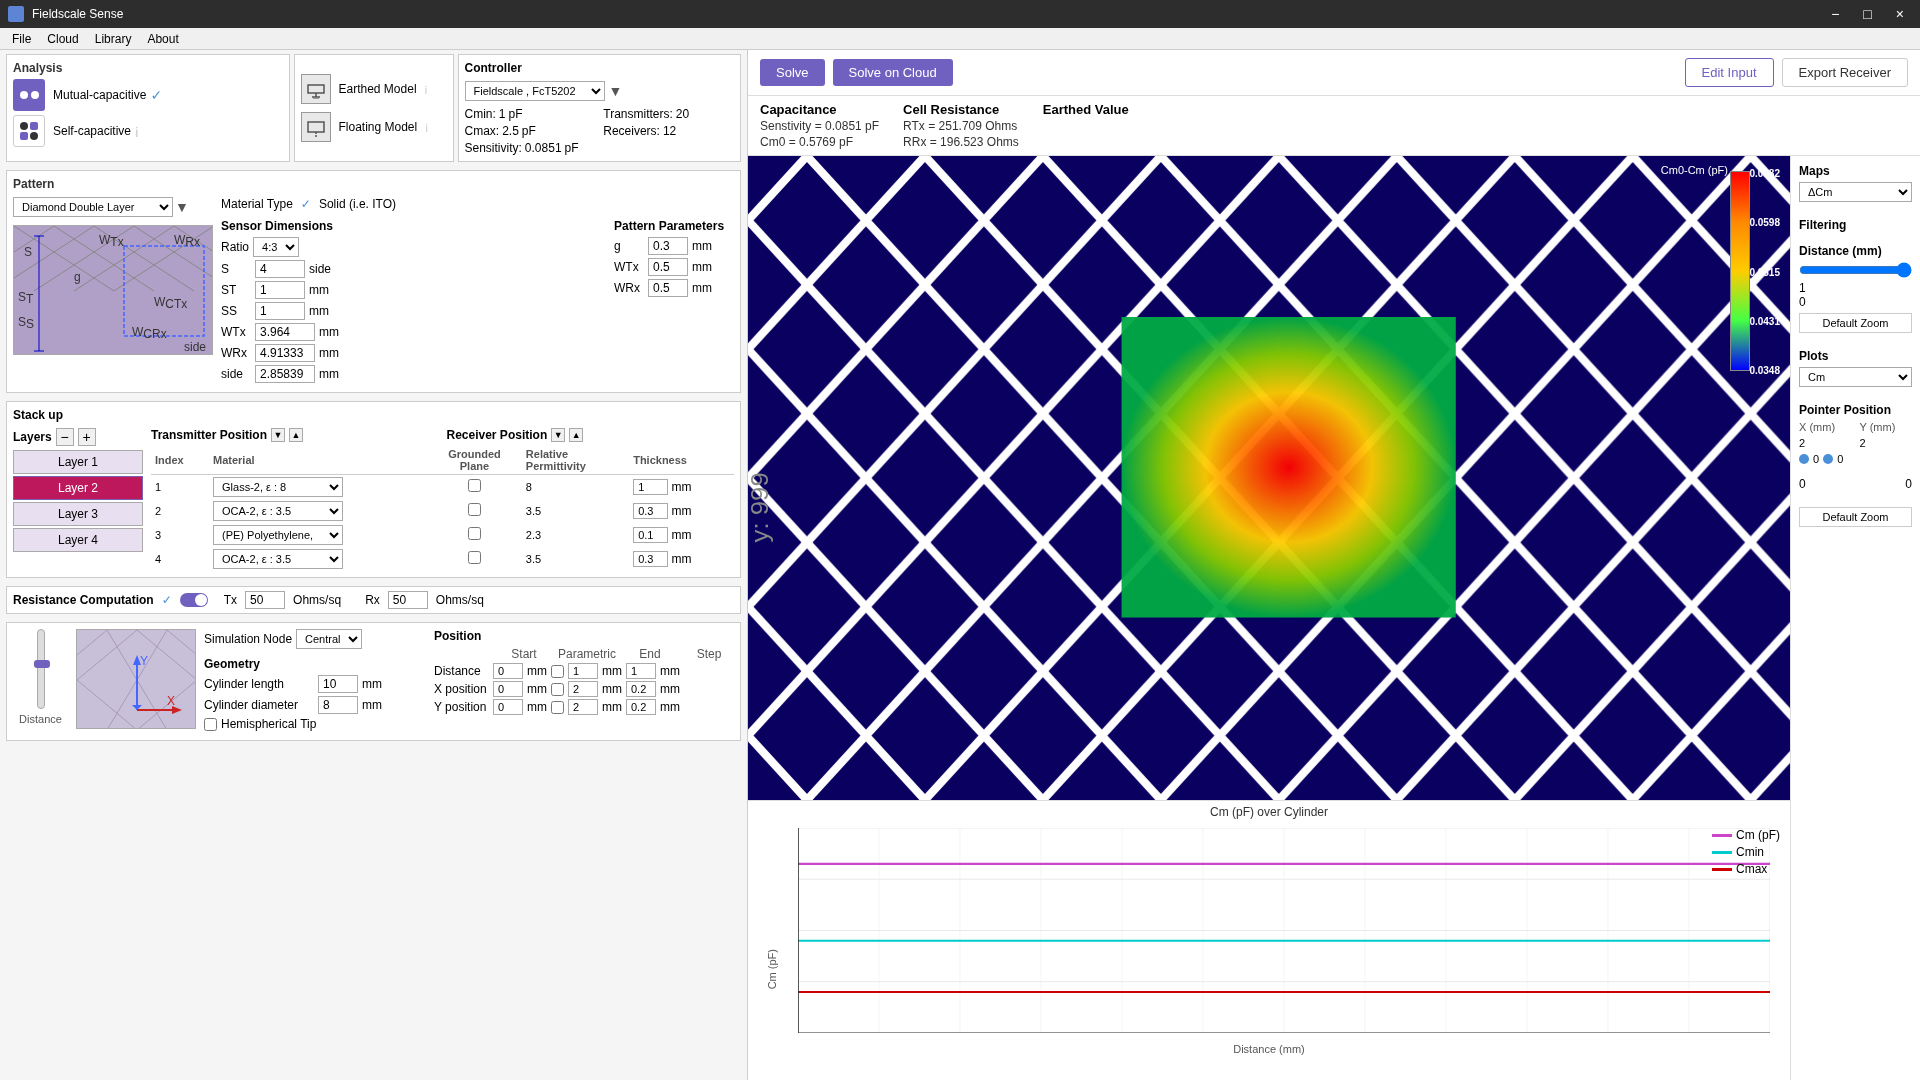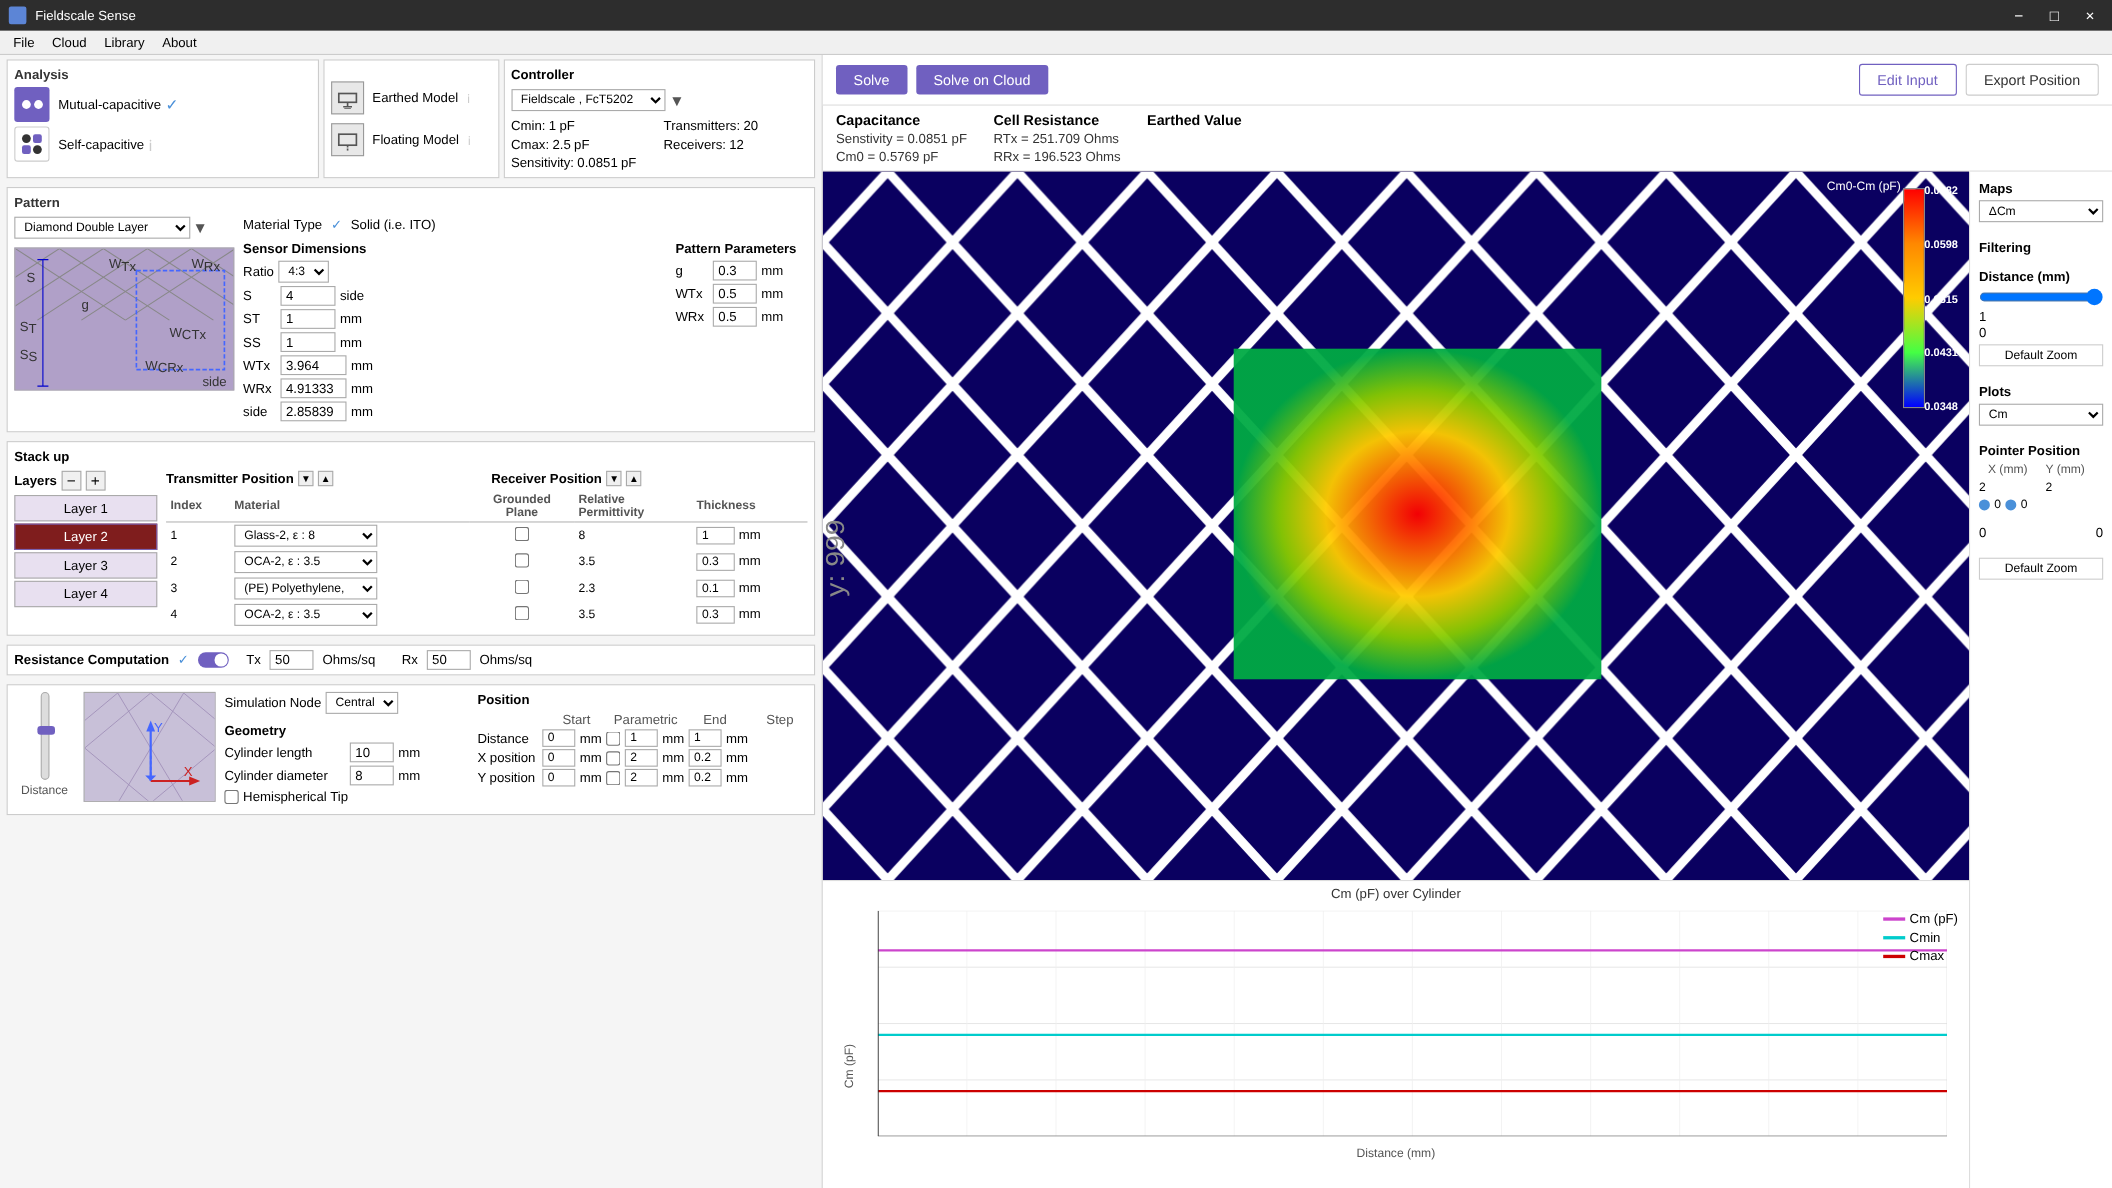--- a/index.html
+++ b/index.html
@@ -314,21 +314,21 @@
       <div style="font-weight:bold;margin-bottom:6px;">Stack up</div>
       <div style="display:flex;gap:8px;">
 
         <div style="width:130px;">
           <div style="display:flex;align-items:center;gap:4px;margin-bottom:4px;">
             <span style="font-weight:bold;">Layers</span>
             <button style="width:18px;height:18px;border:1px solid #aaa;background:#f0f0f0;cursor:pointer;display:flex;align-items:center;justify-content:center;font-size:14px;padding:0;">−</button>
             <button style="width:18px;height:18px;border:1px solid #aaa;background:#f0f0f0;cursor:pointer;display:flex;align-items:center;justify-content:center;font-size:14px;padding:0;">+</button>
           </div>
           <div style="padding:4px 8px;border:1px solid #aaa;margin-bottom:2px;text-align:center;background:#e8e0f0;font-size:12px;">Layer 1</div>
-          <div style="padding:4px 8px;border:1px solid #7a60b0;margin-bottom:2px;text-align:center;background:#7f1d1d;color:#fff;font-size:12px;">Layer 2</div>
+          <div style="padding:4px 8px;border:1px solid #7a60b0;margin-bottom:2px;text-align:center;background:#be185d;color:#fff;font-size:12px;">Layer 2</div>
           <div style="padding:4px 8px;border:1px solid #aaa;margin-bottom:2px;text-align:center;background:#e8e0f0;font-size:12px;">Layer 3</div>
           <div style="padding:4px 8px;border:1px solid #aaa;margin-bottom:2px;text-align:center;background:#e8e0f0;font-size:12px;">Layer 4</div>
         </div>
 
         <div style="flex:1;">
           <div style="display:flex;gap:8px;margin-bottom:4px;">
             <div style="flex:1;display:flex;align-items:center;gap:4px;font-weight:bold;">
               <span>Transmitter Position</span>
               <button style="width:14px;height:14px;border:1px solid #aaa;background:#f0f0f0;cursor:pointer;font-size:9px;padding:0;">▼</button>
               <button style="width:14px;height:14px;border:1px solid #aaa;background:#f0f0f0;cursor:pointer;font-size:9px;padding:0;">▲</button>
@@ -516,21 +516,21 @@
 
   <div class="right-panel">
 
     <div class="right-toolbar">
       <div class="toolbar-left">
         <button class="btn-purple">Solve</button>
         <button class="btn-purple">Solve on Cloud</button>
       </div>
       <div class="toolbar-right">
         <button class="btn-purple-outline">Edit Input</button>
-        <button class="btn-gray-outline">Export Position</button>
+        <button class="btn-gray-outline">Export Receiver</button>
       </div>
     </div>
 
     <div class="info-bar">
       <div class="info-col">
         <span class="info-title">Capacitance</span>
         <span class="info-value">Senstivity = 0.0851 pF</span>
         <span class="info-value">Cm0 = 0.5769 pF</span>
       </div>
       <div class="info-col">
@@ -685,21 +685,21 @@
 
         <div class="plots-section">
           <div class="plots-title">Plots</div>
           <select style="width:100%;font-size:11px;">
             <option>Cm</option>
           </select>
         </div>
         <div class="pointer-pos-section">
           <div style="font-weight:bold;margin-bottom:4px;">Pointer Position</div>
           <div style="display:flex;gap:8px;margin-bottom:4px;">
-            <span style="font-size:11px;color:#555;flex:1;text-align:center;">X (mm)</span>
+            <span style="font-size:11px;color:#555;flex:1;">X (mm)</span>
             <span style="font-size:11px;color:#555;flex:1;">Y (mm)</span>
           </div>
           <div style="display:flex;gap:8px;margin-bottom:4px;align-items:center;">
             <span style="font-size:11px;flex:1;">2</span>
             <span style="font-size:11px;flex:1;">2</span>
           </div>
           <div style="display:flex;gap:4px;align-items:center;margin-bottom:4px;">
             <div style="width:10px;height:10px;border-radius:50%;background:#4a90d9;"></div>
             <span style="font-size:11px;">0</span>
             <div style="width:10px;height:10px;border-radius:50%;background:#4a90d9;"></div>

